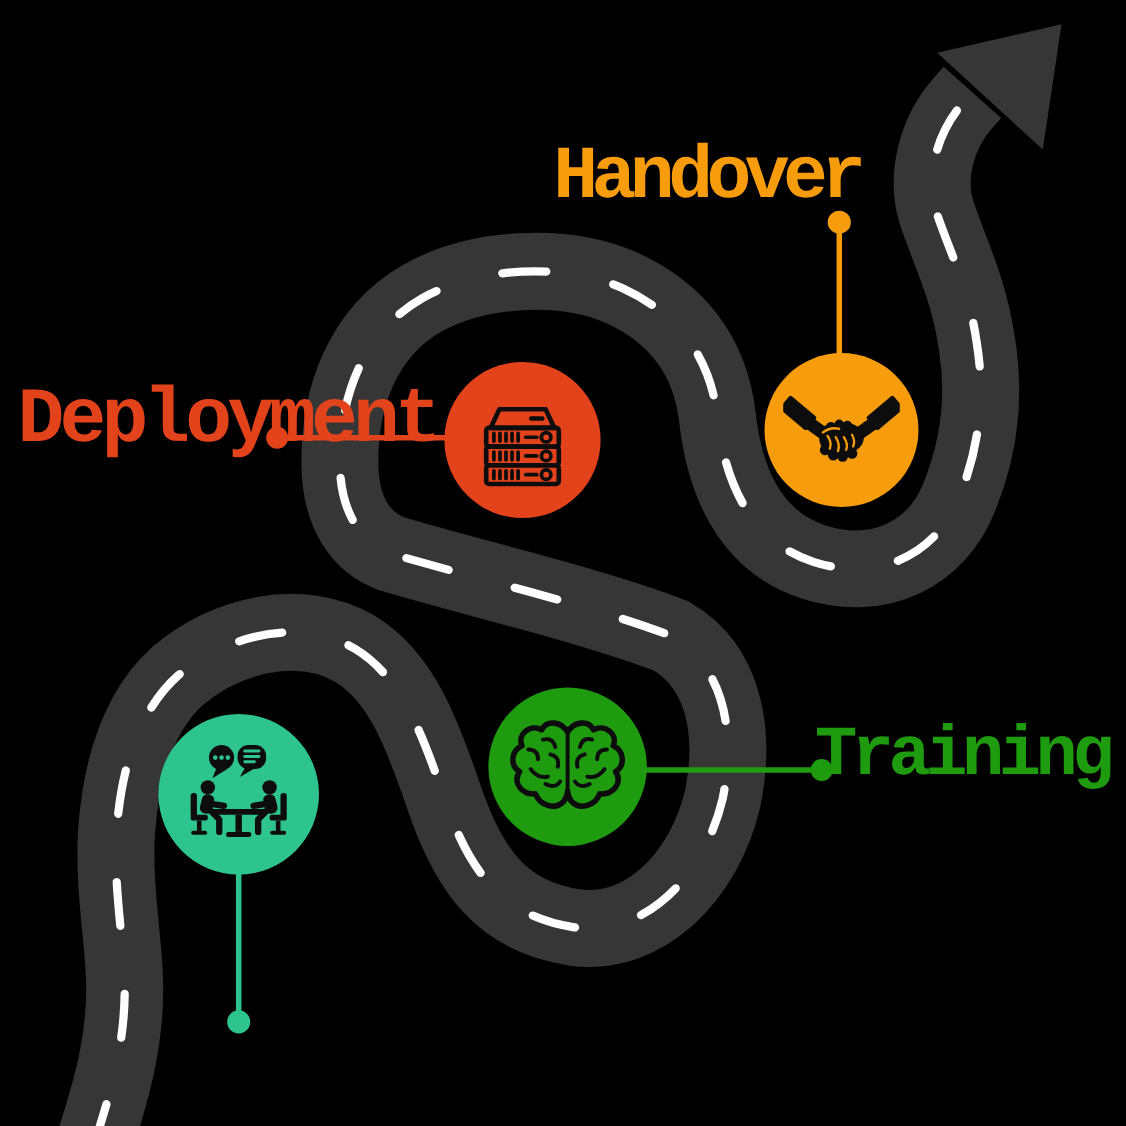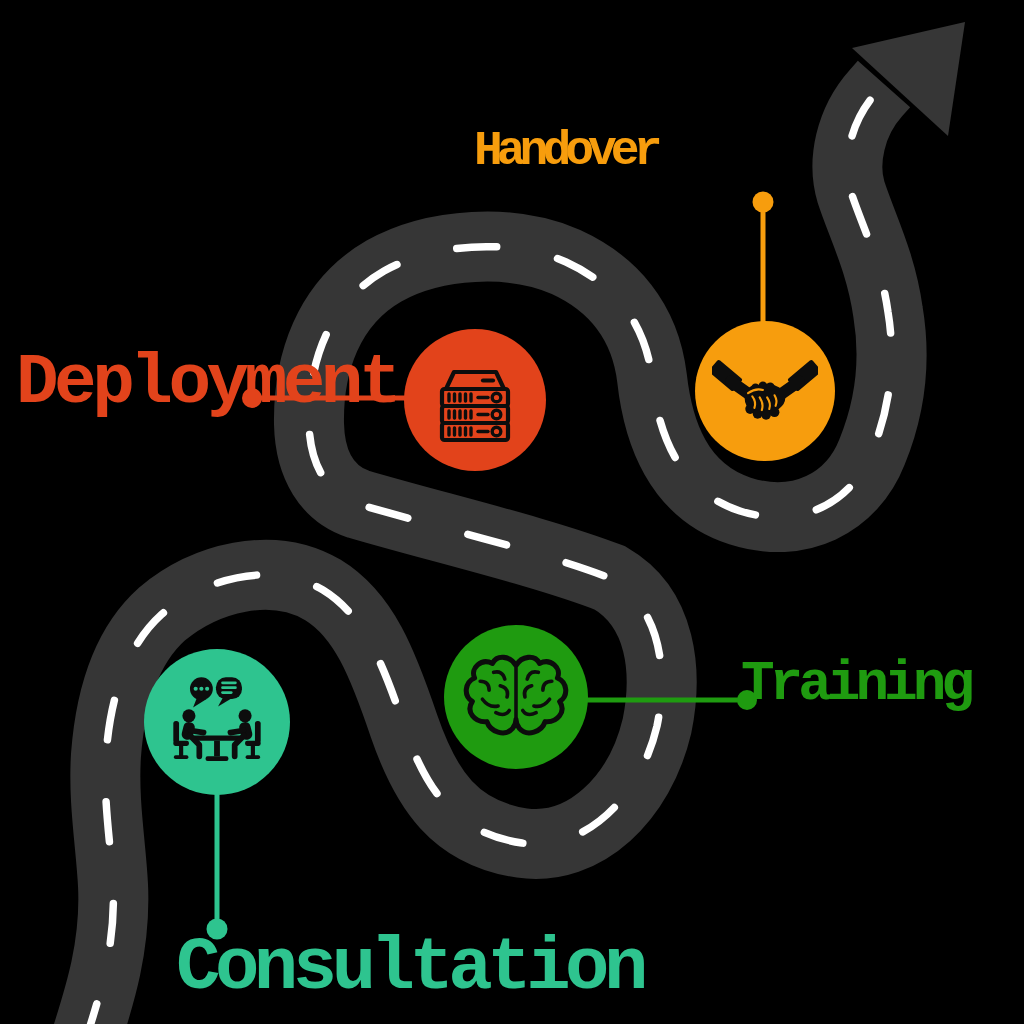--- a/index.html
+++ b/index.html
@@ -9,23 +9,23 @@
   .road-base{fill:none;stroke-width:70;stroke-linecap:butt;}
   .road-centerline{fill:none;stroke-width:7.5;stroke-dasharray:40 62;stroke-linecap:round;}
   .connector{stroke-width:5;}
   .node{position:absolute;border-radius:50%;display:flex;align-items:center;justify-content:center;background:var(--node-color);}
   .node svg{display:block;}
   .ink{fill:#0d0d0d;}
   .ink-stroke{fill:none;stroke:#0d0d0d;stroke-linecap:round;stroke-linejoin:round;}
   .cut{fill:var(--node-color);}
   .cut-stroke{fill:none;stroke:var(--node-color);stroke-linecap:round;}
   .label{position:absolute;font-weight:700;line-height:1.05;white-space:nowrap;}
-  .label-handover{left:474px;top:126px;font-size:48px;letter-spacing:-6px;text-align:right;}
+  .label-handover{left:503px;top:126px;font-size:68px;letter-spacing:-6px;text-align:right;}
   .label-deployment{left:16px;top:346px;font-size:71px;letter-spacing:-4.5px;}
-  .label-training{left:741px;top:655px;font-size:56px;letter-spacing:-5px;}
+  .label-training{left:741px;top:655px;font-size:64px;letter-spacing:-5px;}
   .label-consultation{left:176px;top:930px;font-size:74px;letter-spacing:-5.5px;}
 </style>
 </head>
 <body style="background: rgb(0, 0, 0);">
 
 <div class="stage">
 
   <svg class="road-svg" viewBox="0 0 1024 1024">
     <path class="road-base" d="M 85,1042 C 100,995 116,945 113,885 C 111,845 103,802 106,755
              C 110,702 124,648 162,614 C 205,578 272,560 323,590
@@ -175,18 +175,17 @@
       <g class="cut-stroke" stroke-width="2">
         <path d="M38,55 q4,5 2,11"></path>
         <path d="M45,56 q4,6 2,12"></path>
         <path d="M52,56 q4,6 2,11"></path>
         <path d="M59,54 q3,5 1,10"></path>
         <path d="M34,52 q7,-5 14,-3"></path>
       </g>
     </svg>
   </div>
 
-  <div class="label label-consultation" style="color: rgb(46, 196, 143);">Consultation</div>
   <div class="label label-training" style="color: rgb(31, 155, 16);">Training</div>
   <div class="label label-deployment" style="color: rgb(226, 67, 27);">Deployment</div>
   <div class="label label-handover" style="color: rgb(247, 157, 13);">Handover</div>
 
 </div>
 
 </body></html>

